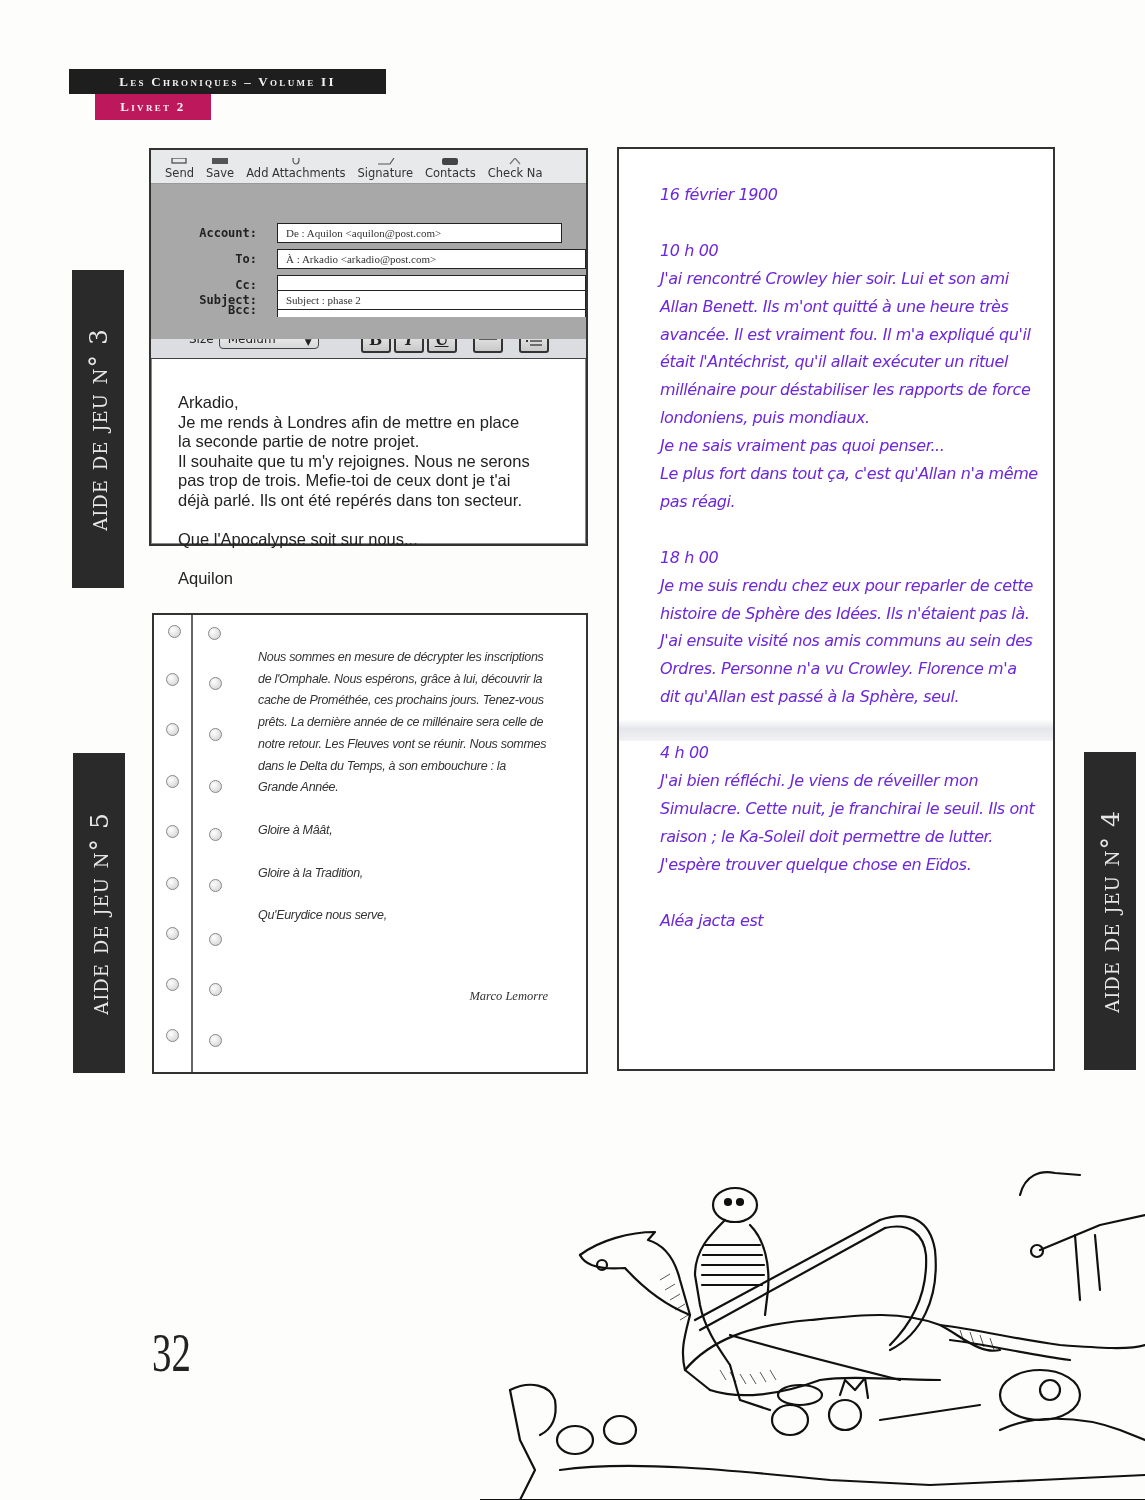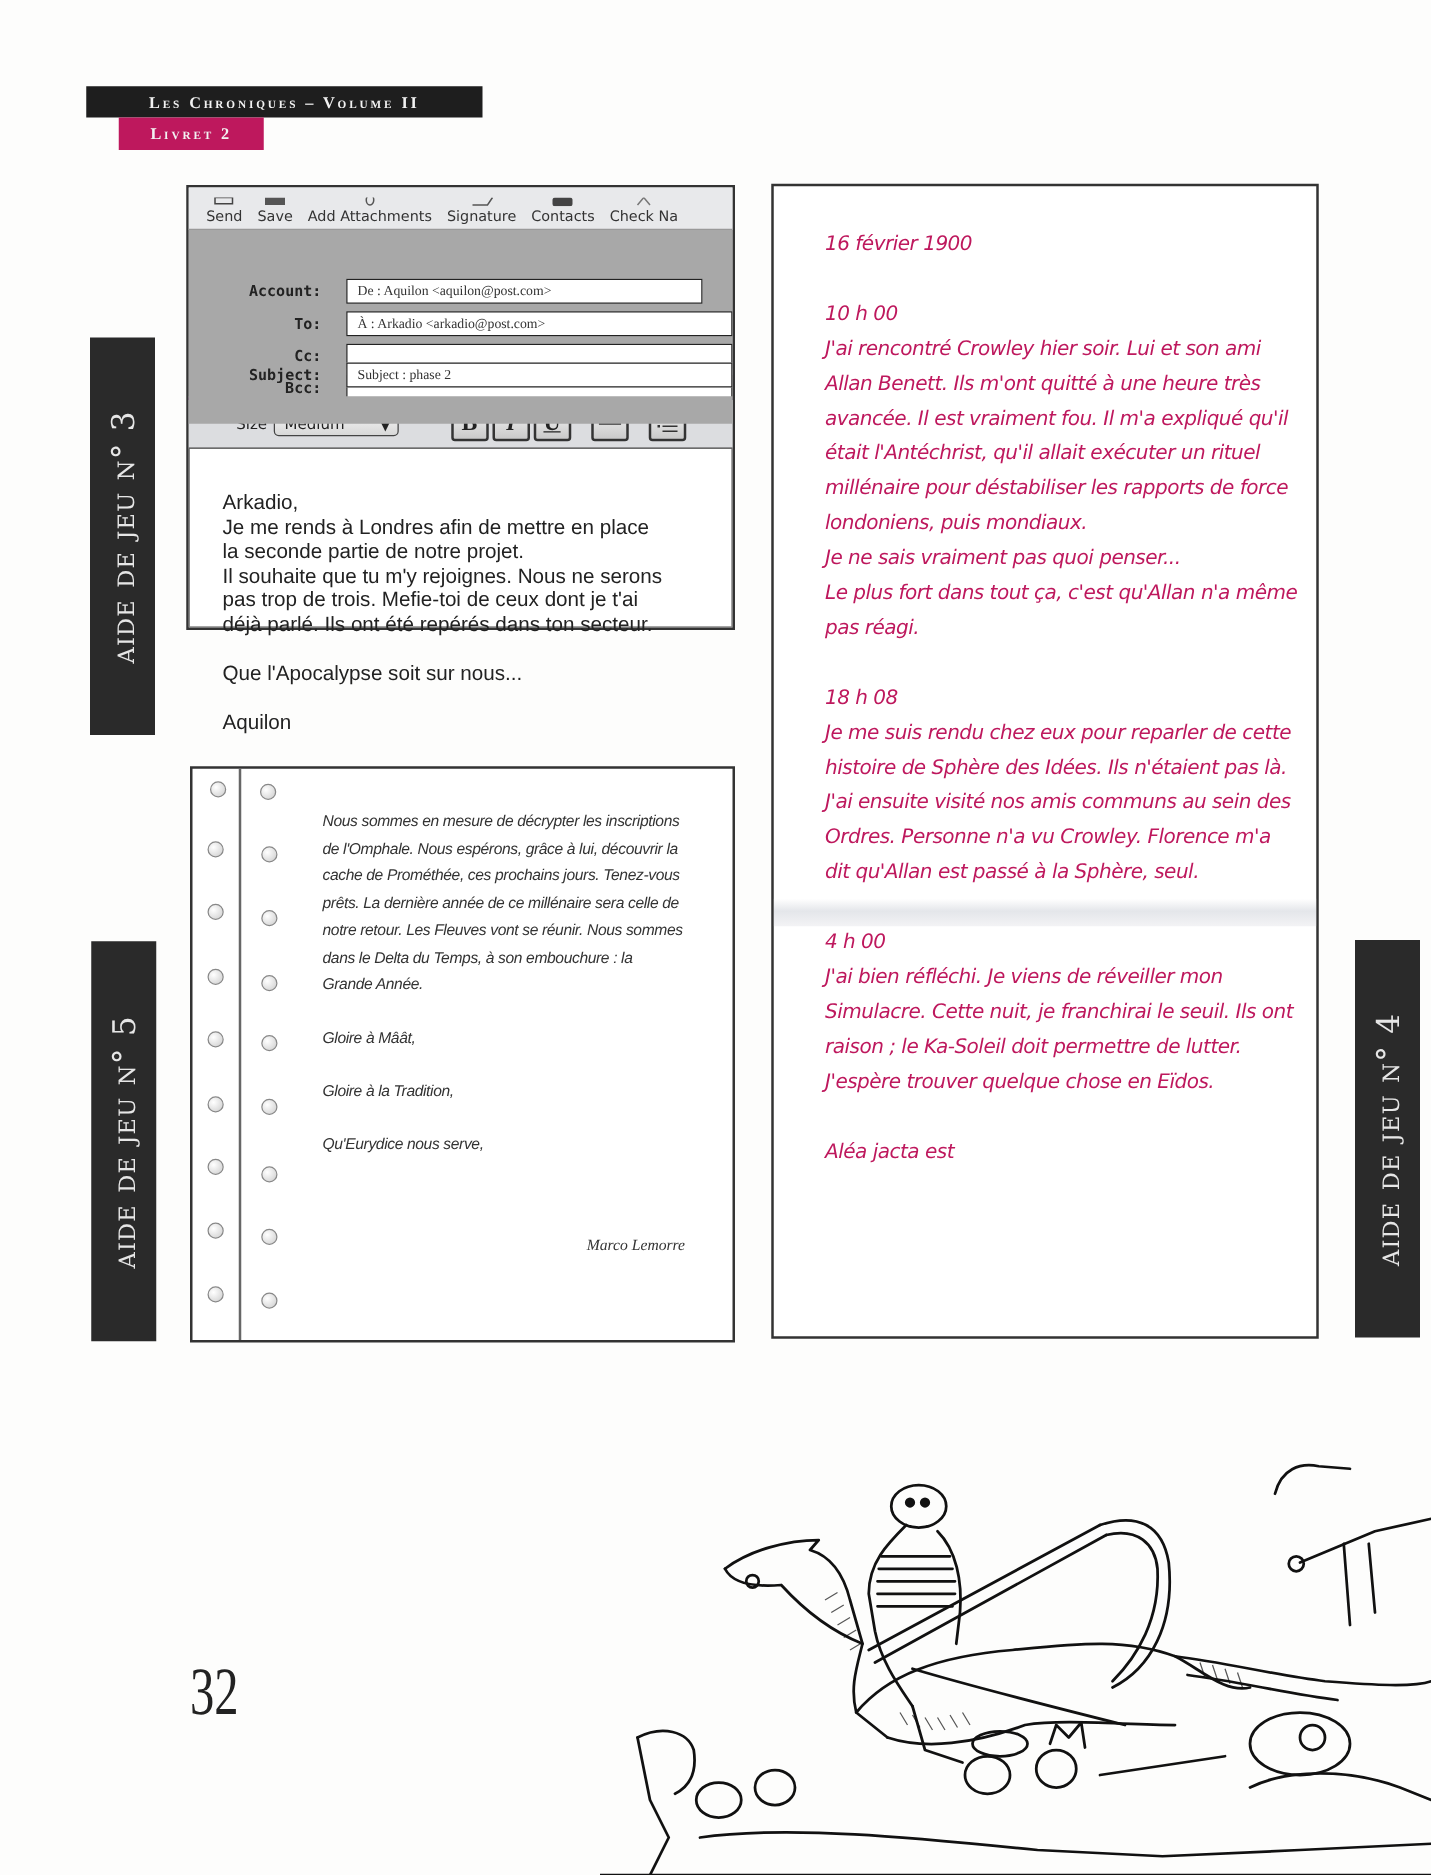--- a/index.html
+++ b/index.html
@@ -32,21 +32,21 @@
     display: block; transform: rotate(-90deg); white-space: nowrap;
     font-family: "DejaVu Serif", serif; font-size: 25px; letter-spacing: 1px;
     font-variant: small-caps;
   }
   .tab3 { left: 72px; top: 270px; height: 318px; }
   .tab5 { left: 73px; top: 753px; height: 320px; }
   .tab4 { left: 1084px; top: 752px; height: 318px; }
 
   
   .mail {
-    position: absolute; left: 149px; top: 148px; width: 439px; height: 356px;
+    position: absolute; left: 149px; top: 148px; width: 439px; height: 398px;
     border: 2px solid #333; background: #fff; box-sizing: border-box;
     box-shadow: inset 0 0 0 1px #888;
   }
   .toolbar {
     height: 33px; background: #e8e9eb; border-bottom: 1px solid #999;
     display: flex; align-items: flex-end; padding-left: 8px; gap: 0;
     font-family: "DejaVu Sans", sans-serif; font-size: 11.5px; color: #333;
     overflow: hidden; white-space: nowrap; position: relative;
   }
   .tb-item { position: relative; padding: 0 6px 3px 6px; }
@@ -119,21 +119,21 @@
     position: absolute; left: 617px; top: 147px; width: 438px; height: 924px;
     border: 2px solid #333; background: #fff; box-sizing: border-box; overflow: hidden;
   }
   .fold {
     position: absolute; left: 0; right: 0; top: 570px; height: 22px;
     background: linear-gradient(#fff, #e4e6ea 45%, #f3f3f5);
   }
   .diary-text {
     position: absolute; left: 41px; top: 32px; width: 380px;
     font-family: "DejaVu Sans", sans-serif; font-style: italic; font-size: 16px;
-    line-height: 27.9px; color: #be185d; letter-spacing: -0.4px;
+    line-height: 27.9px; color: #6d28d9; letter-spacing: -0.4px;
   }
   .diary-text p { margin: 0; }
   .gap { height: 27.9px; }
 
   .pagenum {
     position: absolute; left: 152px; top: 1322px;
     font-family: "Liberation Serif", serif; font-size: 54px; color: #222;
     transform: scaleX(0.72); transform-origin: left top;
   }
   .illus { position: absolute; left: 480px; top: 1140px; width: 665px; height: 360px; }
@@ -303,21 +303,21 @@
 <div class="diary">
   <div class="fold"></div>
   <div class="diary-text">
     <p>16 février 1900</p>
     <div class="gap"></div>
     <p>10 h 00</p>
     <p>J'ai rencontré Crowley hier soir. Lui et son ami Allan Benett. Ils m'ont quitté à une heure très avancée. Il est vraiment fou. Il m'a expliqué qu'il était l'Antéchrist, qu'il allait exécuter un rituel millénaire pour déstabiliser les rapports de force londoniens, puis mondiaux.</p>
     <p>Je ne sais vraiment pas quoi penser...</p>
     <p>Le plus fort dans tout ça, c'est qu'Allan n'a même pas réagi.</p>
     <div class="gap"></div>
-    <p>18 h 08</p>
+    <p>18 h 00</p>
     <p>Je me suis rendu chez eux pour reparler de cette histoire de Sphère des Idées. Ils n'étaient pas là. J'ai ensuite visité nos amis communs au sein des Ordres. Personne n'a vu Crowley. Florence m'a dit qu'Allan est passé à la Sphère, seul.</p>
     <div class="gap"></div>
     <p>4 h 00</p>
     <p>J'ai bien réfléchi. Je viens de réveiller mon Simulacre. Cette nuit, je franchirai le seuil. Ils ont raison ; le Ka-Soleil doit permettre de lutter.</p>
     <p>J'espère trouver quelque chose en Eïdos.</p>
     <div class="gap"></div>
     <p>Aléa jacta est</p>
   </div>
 </div>
 

